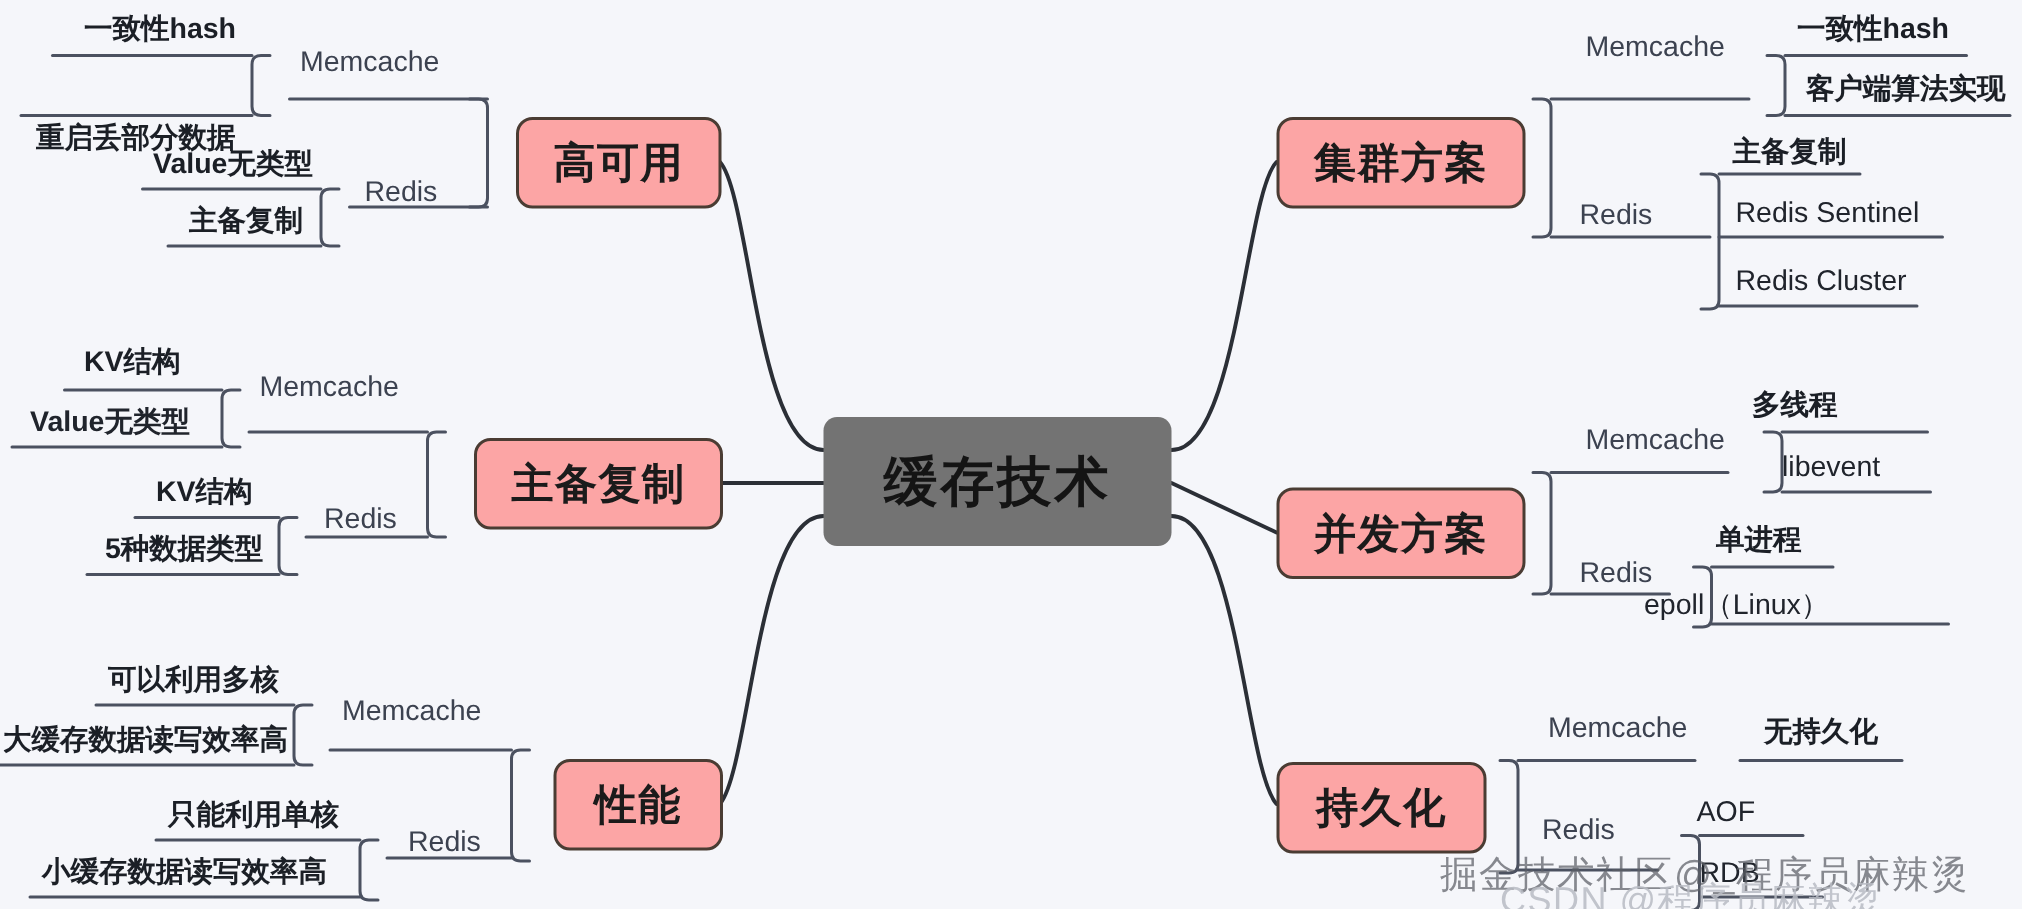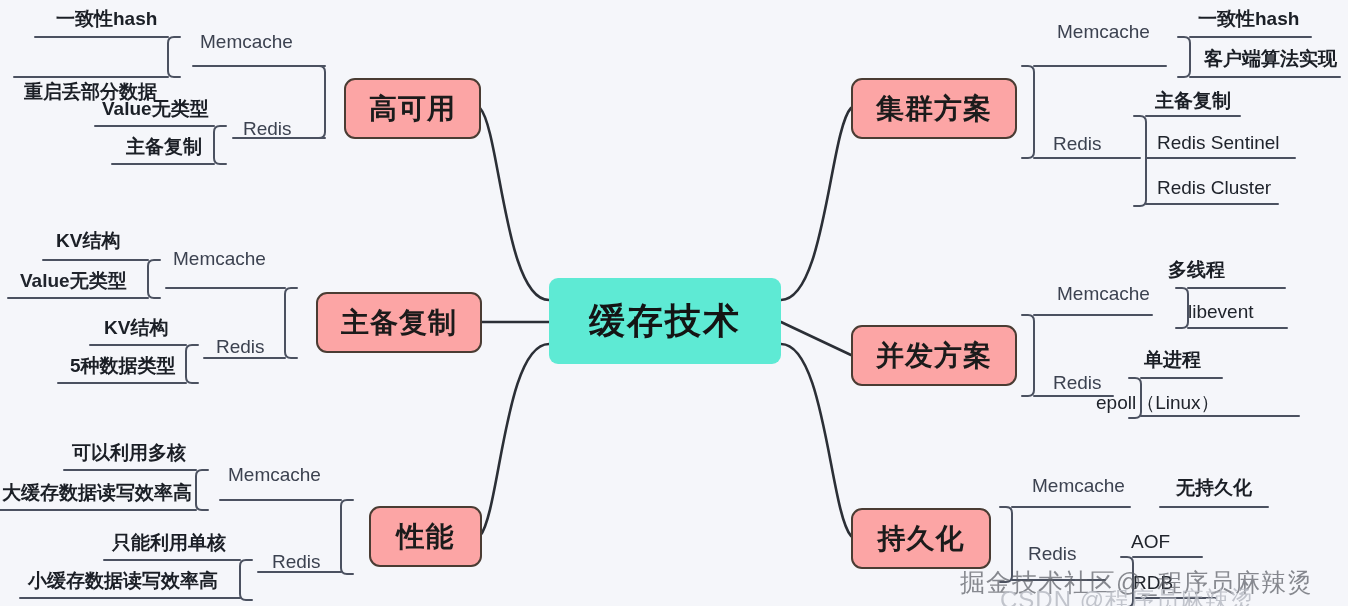--- a/index.html
+++ b/index.html
@@ -8,21 +8,21 @@
     background:#f5f6fa;
     font-family:"Liberation Sans","DejaVu Sans",sans-serif;
     overflow:hidden;position:relative;
   }
   #canvas{position:absolute;left:0;top:0;width:1348px;height:606px;}
   svg.lines{position:absolute;left:0;top:0;width:1348px;height:606px;pointer-events:none;}
 
   
   .center-node{
     position:absolute;box-sizing:border-box;
-    background:#5eead4;border-radius:9px;
+    background:#737373;border-radius:9px;
     display:flex;align-items:center;justify-content:center;
     font-weight:bold;color:#141414;letter-spacing:2px;
   }
   
   .branch-node{
     position:absolute;box-sizing:border-box;
     background:#fca5a5;border:2.5px solid #4a3c33;border-radius:11px;
     display:flex;align-items:center;justify-content:center;
     font-weight:bold;color:#1b1b1b;letter-spacing:1px;
   }

